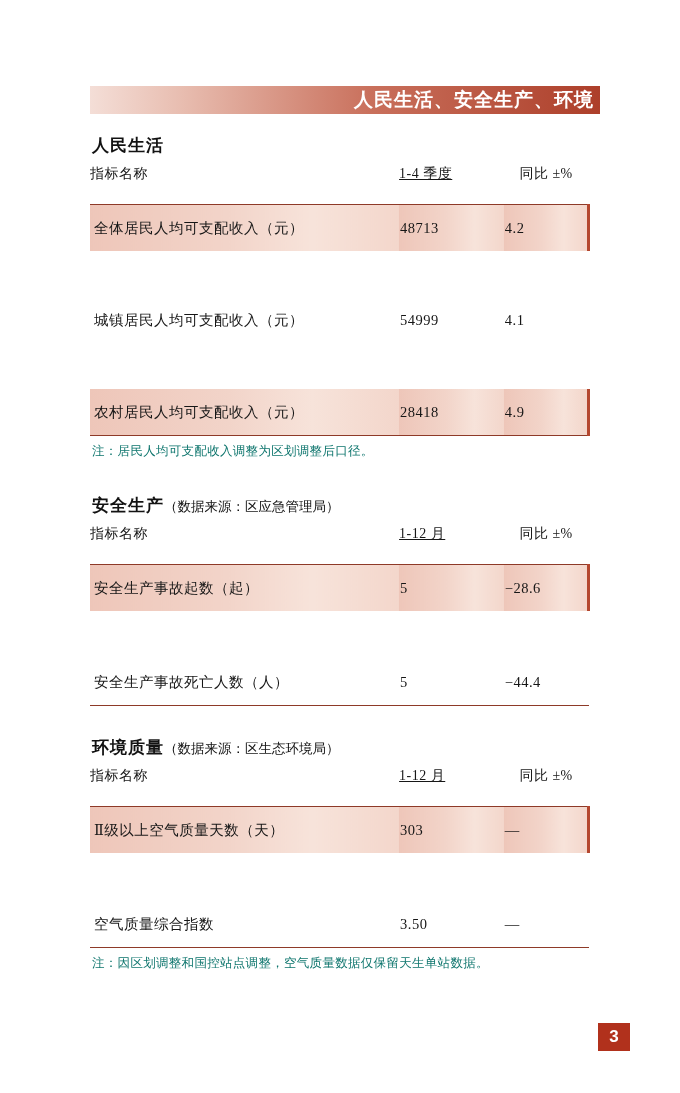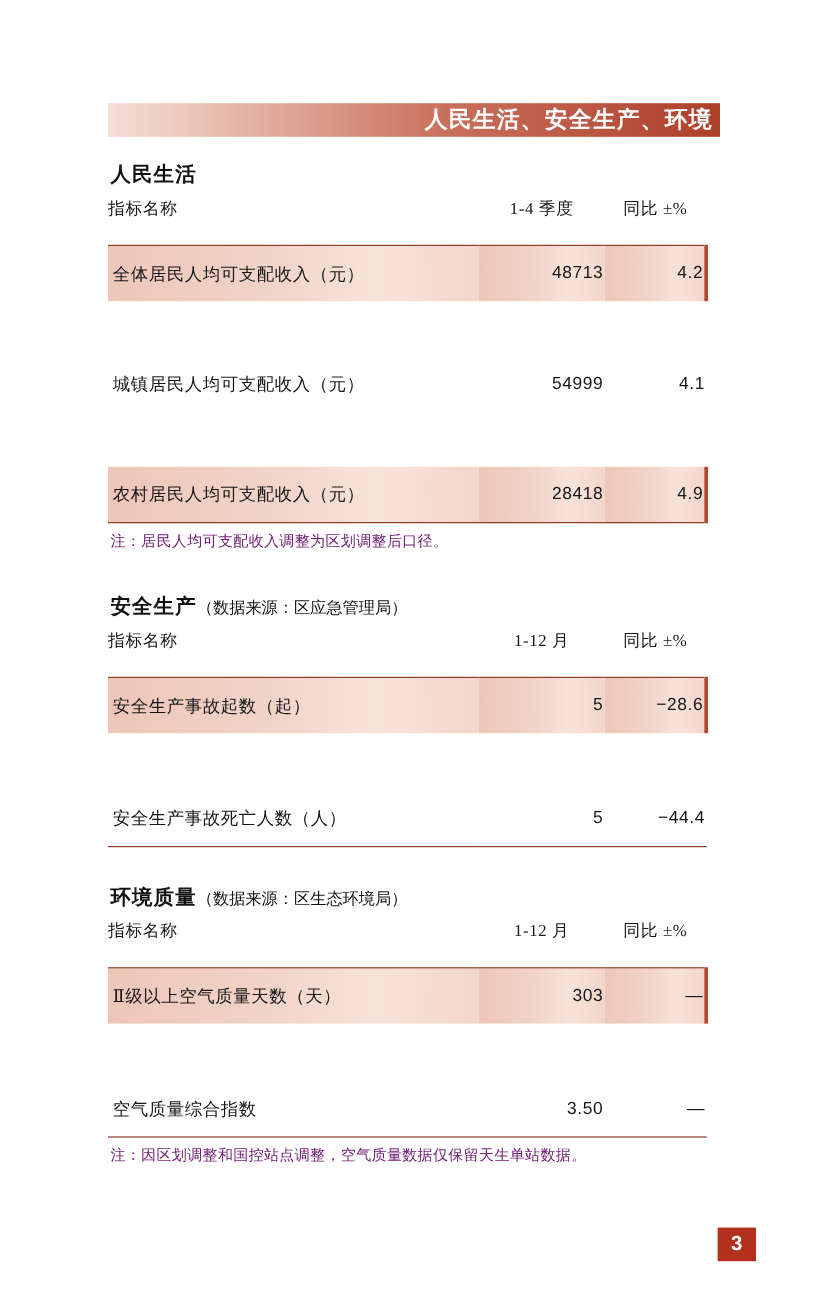--- a/index.html
+++ b/index.html
@@ -79,37 +79,38 @@
   table.data-table thead th {
     font-size: 14px;
     font-weight: normal;
     color: #171717;
     padding: 2px 0 21px 0;
     border-bottom: 1.6px solid #8e3a28;
     text-align: left;
     letter-spacing: 0.5px;
   }
   table.data-table thead th.num {
-    text-align: center;
+    text-align: left;
+    text-decoration: underline;
   }
   table.data-table thead th.pct {
     text-align: center;
   }
 
   table.data-table tbody td {
     font-size: 14.5px;
     color: #161616;
     height: 44px;
     vertical-align: middle;
     letter-spacing: 0.5px;
   }
   table.data-table tbody td.num,
   table.data-table tbody td.pct {
-    text-align: right;
-    font-family: Liberation Sans, sans-serif;
+    text-align: left;
+    font-family: Liberation Serif, serif;
   }
 
   tr.shaded td {
     background: linear-gradient(to right, #eec6b9 0%, #f2d4c9 45%, #f7e3da 72%, #f3d6cb 100%);
   }
   tr.shaded td:first-child {
     padding-left: 4px;
   }
   tr.shaded td:last-child {
     border-right: 3px solid #b4472f;
@@ -123,21 +124,21 @@
   }
 
   .spacer-row td {
     height: 26px;
     border: none;
     background: none;
   }
 
   .note {
     font-size: 12.5px;
-    color: #701a75;
+    color: #0f766e;
     margin: 7px 0 0 2px;
     letter-spacing: 0.3px;
   }
 
   
   .page-number {
     position: absolute;
     right: 50px;
     bottom: 42px;
     width: 32px;

